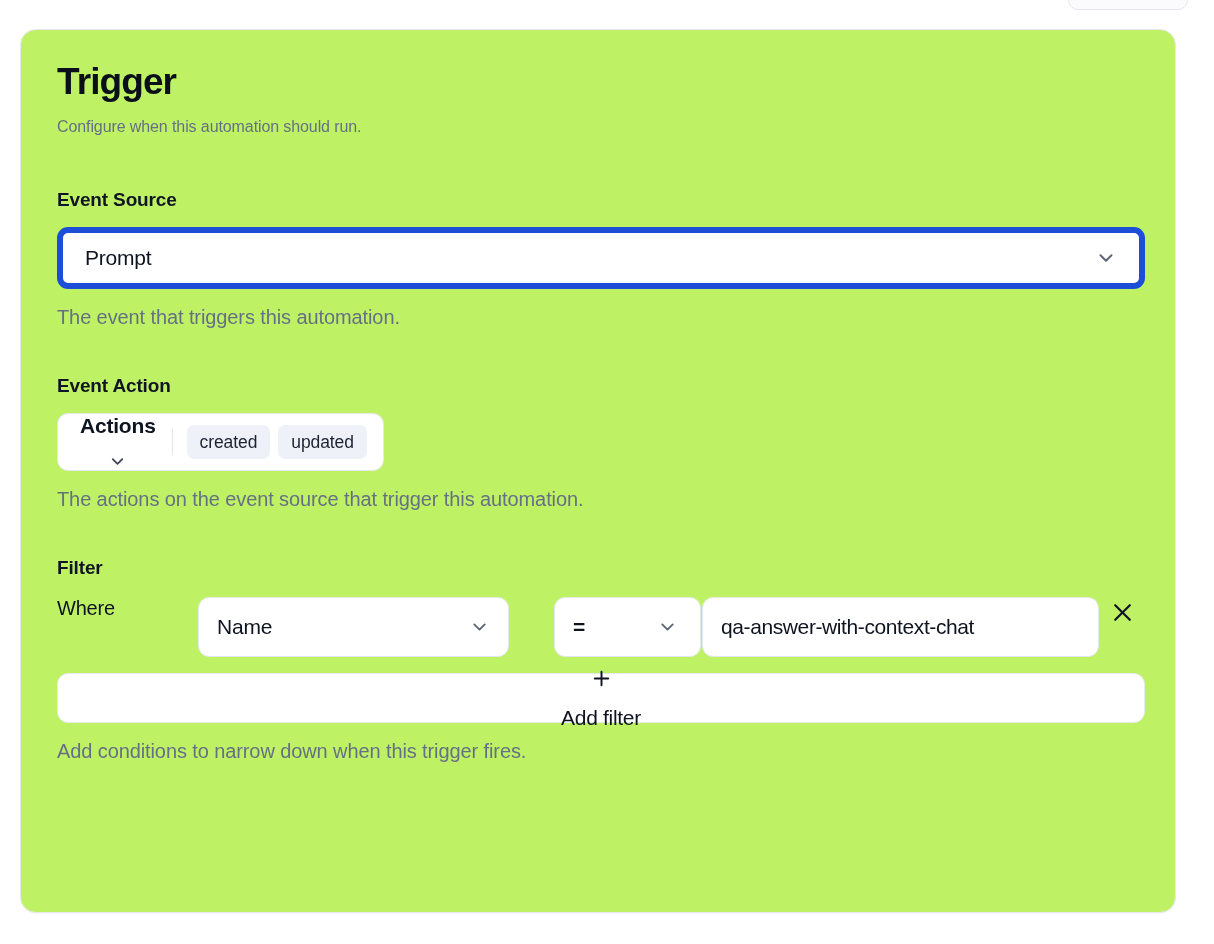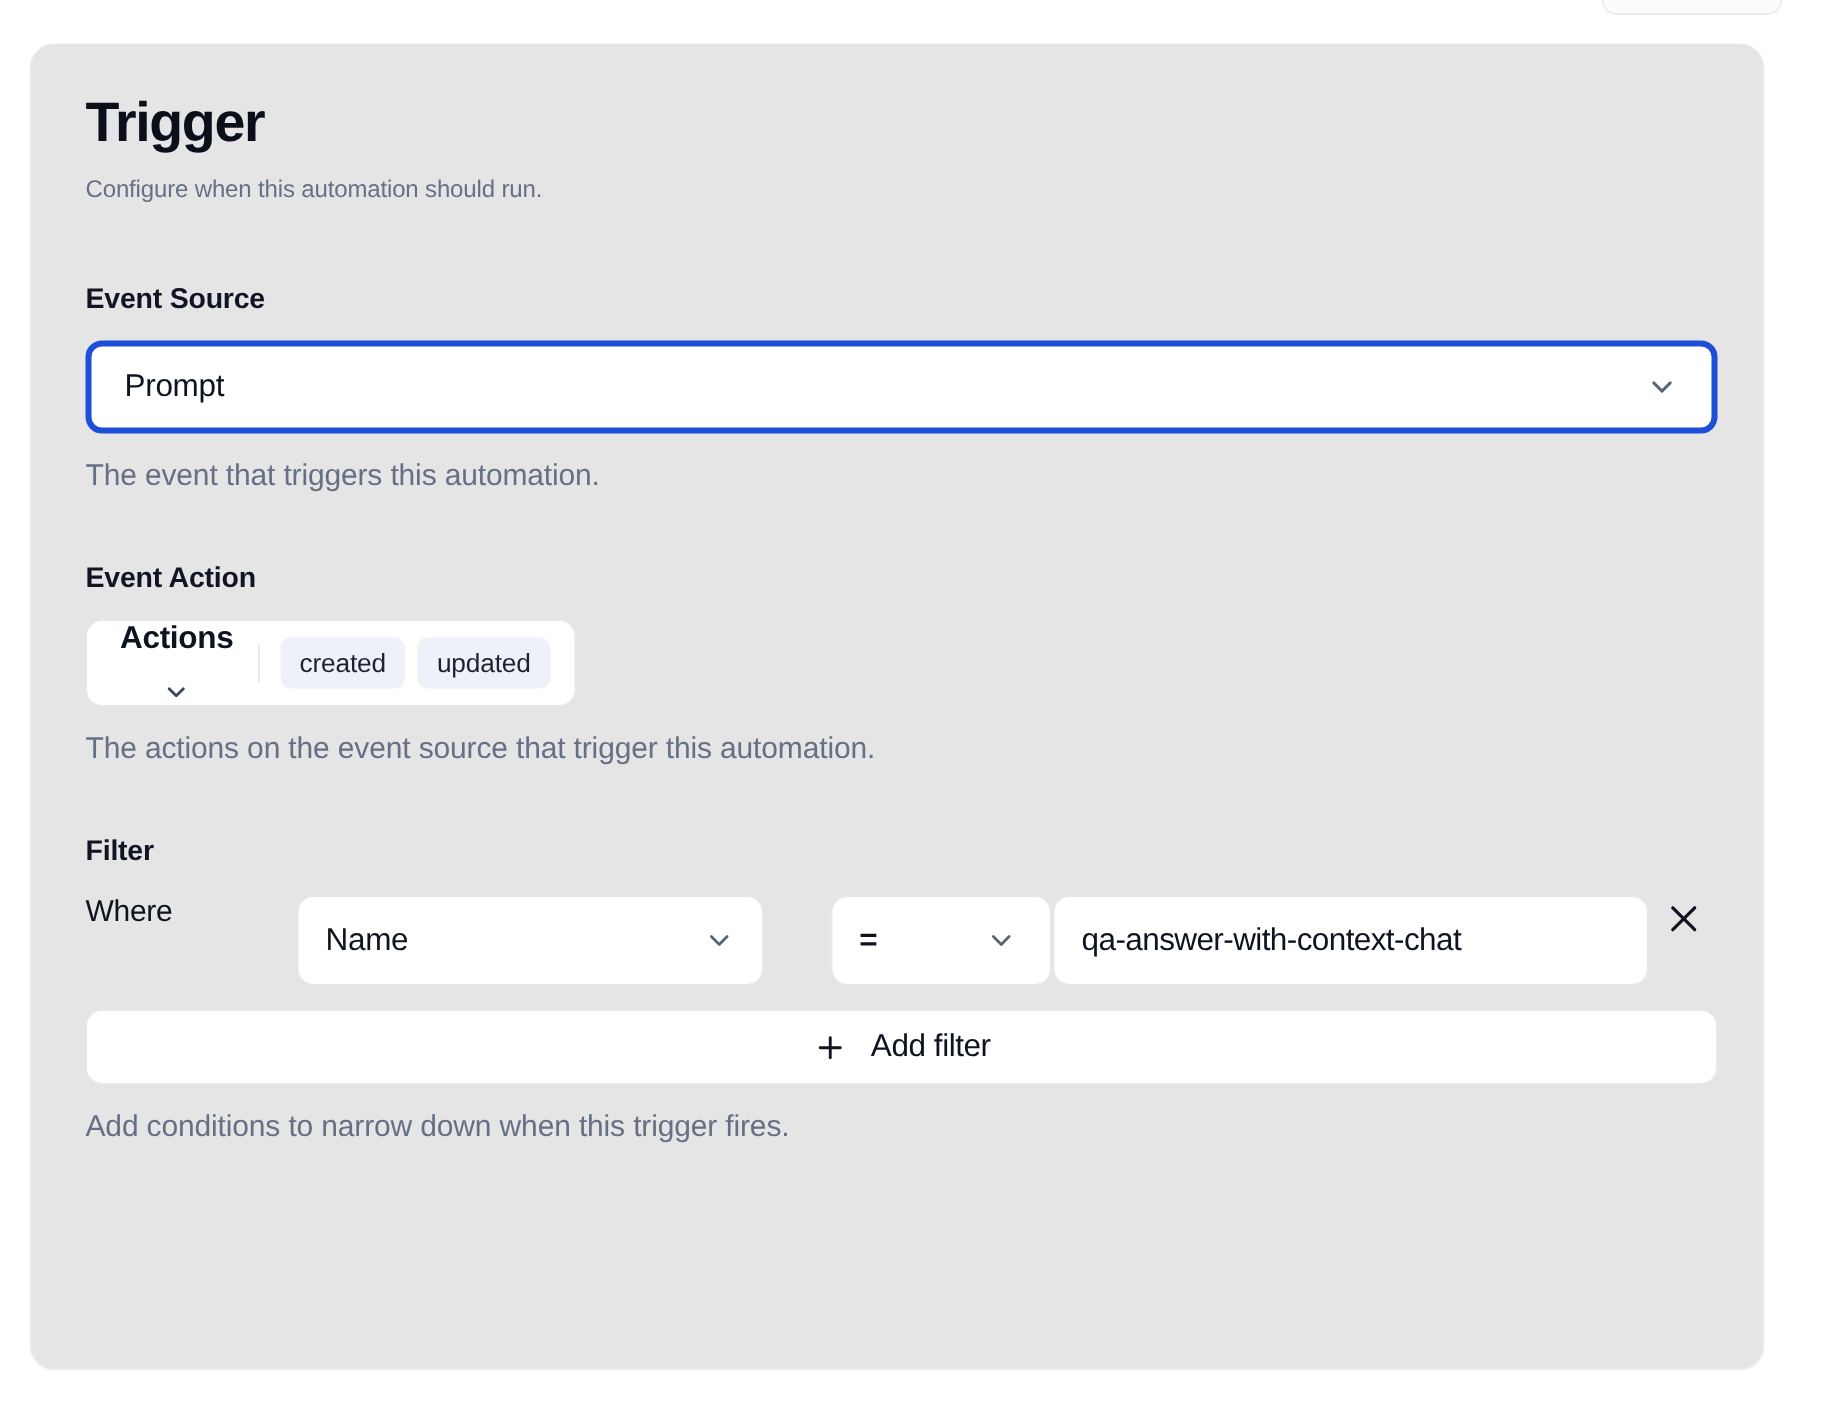--- a/index.html
+++ b/index.html
@@ -32,21 +32,21 @@
     border-radius: 10px;
     background: #fbfbfd;
   }
 
   .card {
     position: absolute;
     left: 20px;
     top: 29px;
     width: 1156px;
     height: 884px;
-    background: #e5e5e5;
+    background: #bef264;
     border: 1px solid #e7e9ef;
     border-radius: 16px;
     box-shadow: 0 1px 2px rgba(16,24,40,0.04);
     padding: 30px 36px 0 36px;
   }
 
   .page-title {
     margin: 0;
     font-size: 37px;
     line-height: 44px;
@@ -87,21 +87,21 @@
   
   .select {
     margin-top: 15px;
     position: relative;
     display: flex;
     align-items: center;
     width: 1088px;
     height: 62px;
     padding: 0 22px;
     background: #ffffff;
-    border: 4px solid #1d4ed8;
+    border: 6px solid #1d4ed8;
     border-radius: 11px;
     cursor: pointer;
   }
   .select-value {
     font-size: 21px;
     color: #0e1320;
     font-weight: 400;
     letter-spacing: -0.2px;
   }
   .select .chev {
@@ -236,20 +236,21 @@
     height: 50px;
     display: flex;
     align-items: center;
     justify-content: center;
     gap: 16px;
     background: #ffffff;
     border: 1px solid #e7e9ef;
     border-radius: 11px;
     cursor: pointer;
     font-family: "Liberation Sans", sans-serif;
+    flex-direction: column;
   }
   .add-filter-label {
     font-size: 21px;
     color: #0e1320;
     font-weight: 400;
     letter-spacing: -0.3px;
   }
   .plus-icon { display: flex; }
 </style>
 </head>

